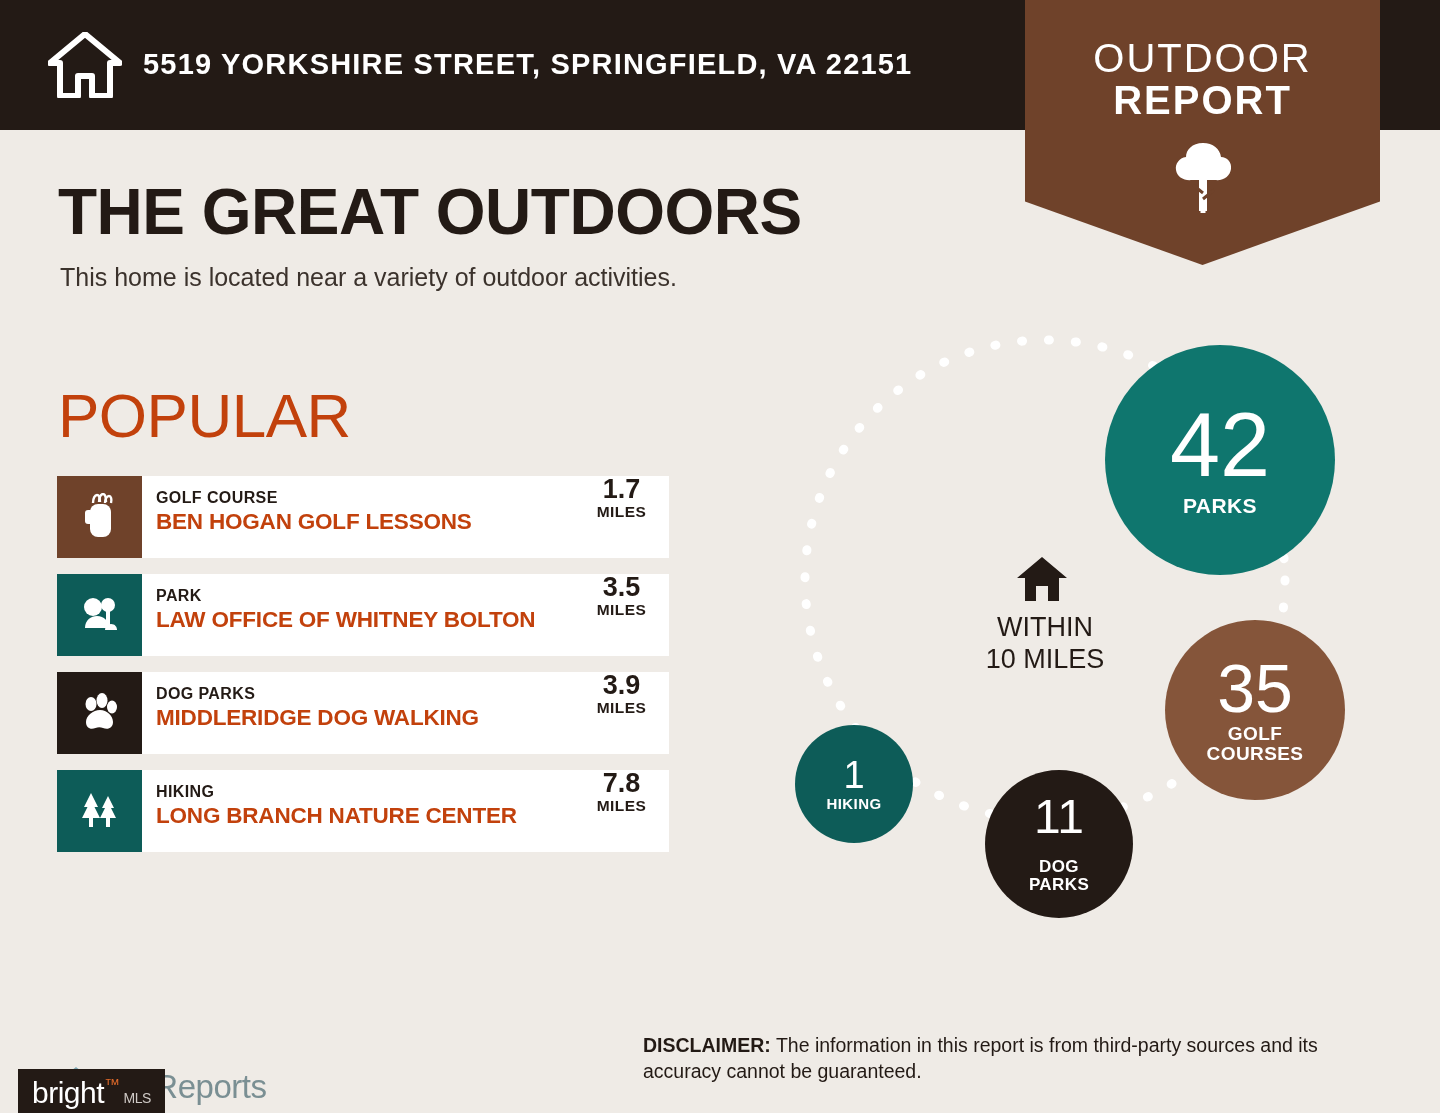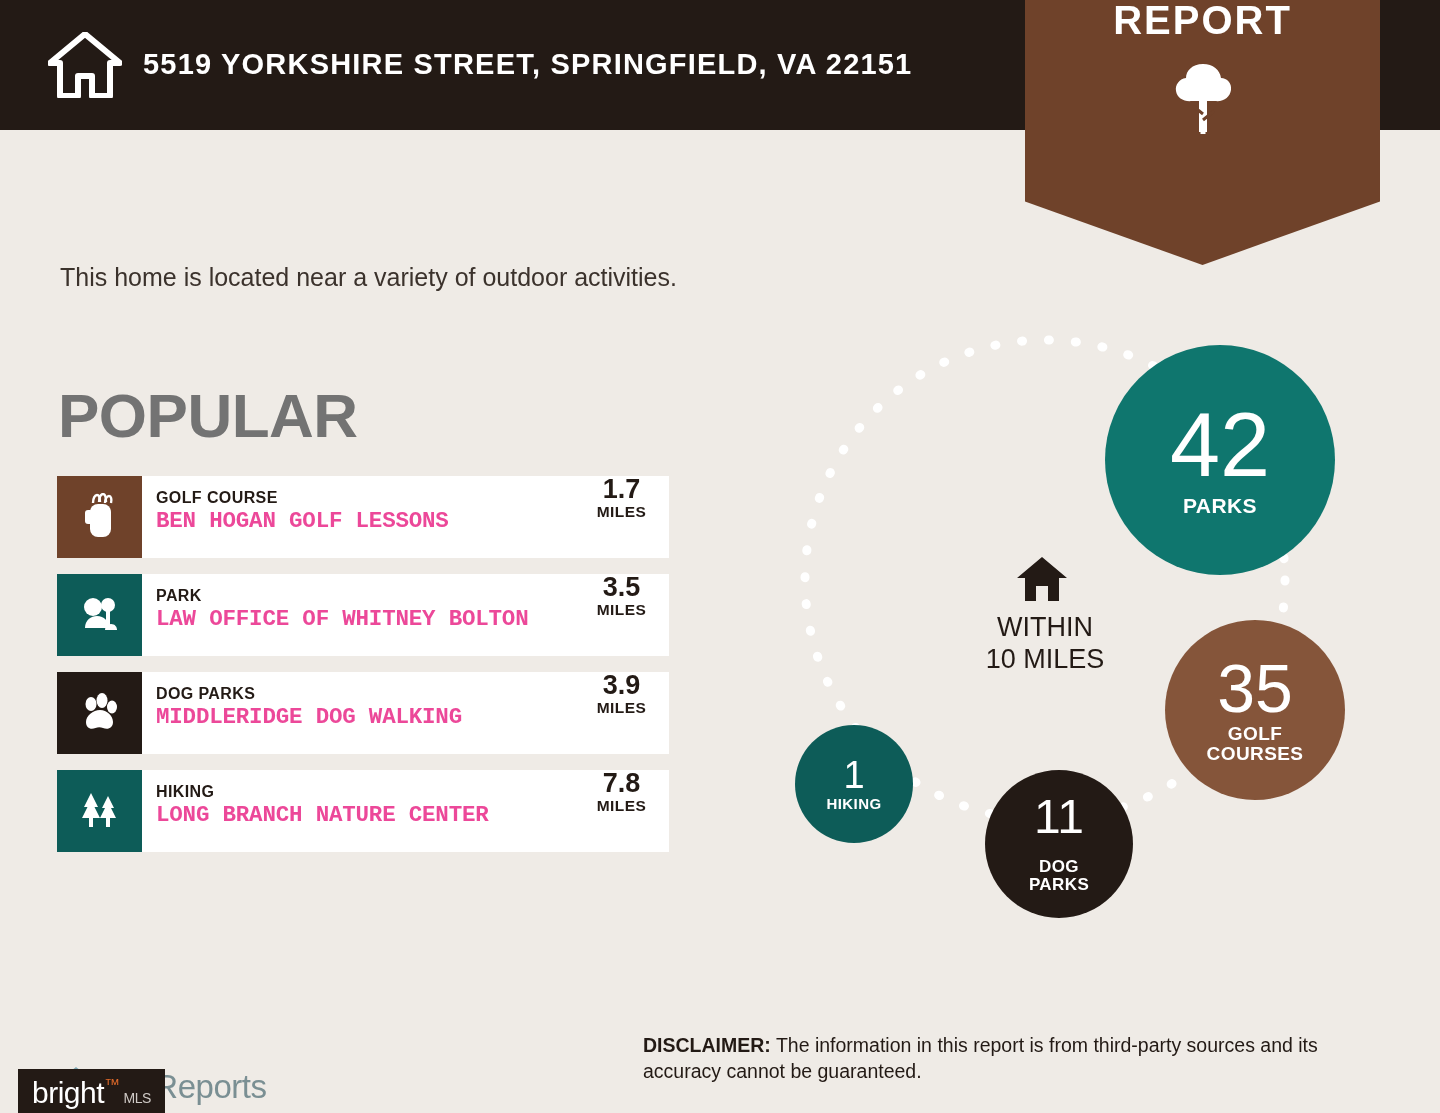--- a/index.html
+++ b/index.html
@@ -38,38 +38,38 @@
   .h1 {
     position: absolute; left: 58px; top: 175px;
     font-size: 64px; font-weight: bold; color: #231a15; letter-spacing: -0.5px;
   }
   .sub {
     position: absolute; left: 60px; top: 263px;
     font-size: 25px; color: #3b322c;
   }
   .h2 {
     position: absolute; left: 58px; top: 380px;
-    font-size: 62px; font-weight: bold; color: #737373; letter-spacing: -0.5px;
+    font-size: 62px; font-weight: normal; color: #c2410c; letter-spacing: -0.5px;
   }
 
   
   .list { position: absolute; left: 57px; top: 476px; width: 612px; }
   .row {
     position: relative; display: flex; align-items: stretch;
     height: 82px; margin-bottom: 16px; background: #ffffff;
   }
   .row .tile {
     width: 85px; min-width: 85px; display: flex; align-items: center; justify-content: center;
   }
   .tile.brown { background: #6f422a; }
   .tile.teal  { background: #0d5c58; }
   .tile.dark  { background: #231a15; }
   .row .body { flex: 1; padding: 13px 0 0 14px; overflow: hidden; }
   .cat { font-size: 16px; font-weight: bold; color: #231a15; letter-spacing: 0.4px; line-height: 1.15; }
-  .nm  { font-size: 22.5px; font-weight: bold; color: #ec4899; letter-spacing: -0.2px; line-height: 1.2; margin-top: 1px; font-family: Liberation Mono, monospace; }
+  .nm  { font-size: 22.5px; font-weight: bold; color: #c2410c; letter-spacing: -0.2px; line-height: 1.2; margin-top: 1px; }
   .dist { width: 95px; text-align: center; }
   .dist .v { font-size: 27px; font-weight: bold; color: #231a15; line-height: 1; }
   .dist .u { font-size: 15.5px; font-weight: bold; color: #231a15; letter-spacing: 0.4px; }
 
   
   .chart { position: absolute; left: 760px; top: 330px; width: 640px; height: 620px; }
   .circ {
     position: absolute; border-radius: 50%;
     display: flex; flex-direction: column; align-items: center; justify-content: center;
     color: #fff; text-align: center;
@@ -124,30 +124,32 @@
   <div class="topbar">
     <span class="home-icon">
       <svg width="74" height="66" viewBox="0 0 74 66">
         <path d="M37 2 L72 31 L62 31 L62 64 L44 64 L44 44 L30 44 L30 64 L12 64 L12 31 L2 31 Z" fill="none" stroke="#ffffff" stroke-width="6" stroke-linejoin="round"></path>
       </svg>
     </span>
     <div class="addr">5519 YORKSHIRE STREET, SPRINGFIELD, VA 22151</div>
   </div>
 
   <div class="badge">
+    <div class="l1">OUTDOOR</div>
     <div class="l2">REPORT</div>
     <div class="tree">
       <svg width="74" height="80" viewBox="0 0 74 80">
         <path d="M37 6 C26 6 20 13 20 20 C13 21 9 27 10 33 C11 40 18 44 26 43 L33 43 L33 74 L41 74 L41 43 L49 43 C58 44 64 39 65 32 C66 25 61 20 55 20 C54 12 47 6 37 6 Z" fill="#ffffff"></path>
         <rect x="34.5" y="42" width="5" height="34" fill="#ffffff"></rect>
         <path d="M37 56 L27 48 M37 62 L48 53" stroke="#6f422a" stroke-width="3" fill="none"></path>
       </svg>
     </div>
   </div>
 
+  <h1 class="h1">THE GREAT OUTDOORS</h1>
   <div class="sub">This home is located near a variety of outdoor activities.</div>
   <h2 class="h2">POPULAR</h2>
 
   <div class="list">
 
     <div class="row">
       <div class="tile brown">
         <svg width="40" height="48" viewBox="0 0 40 48">
           <path d="M13 10 C13 5 15 2 17 2 C19 2 20 5 20 9" stroke="#fff" stroke-width="2.4" fill="none"></path>
           <path d="M19 9 C19 4 21 1 23 1 C25 1 26 4 26 9" stroke="#fff" stroke-width="2.4" fill="none"></path>

